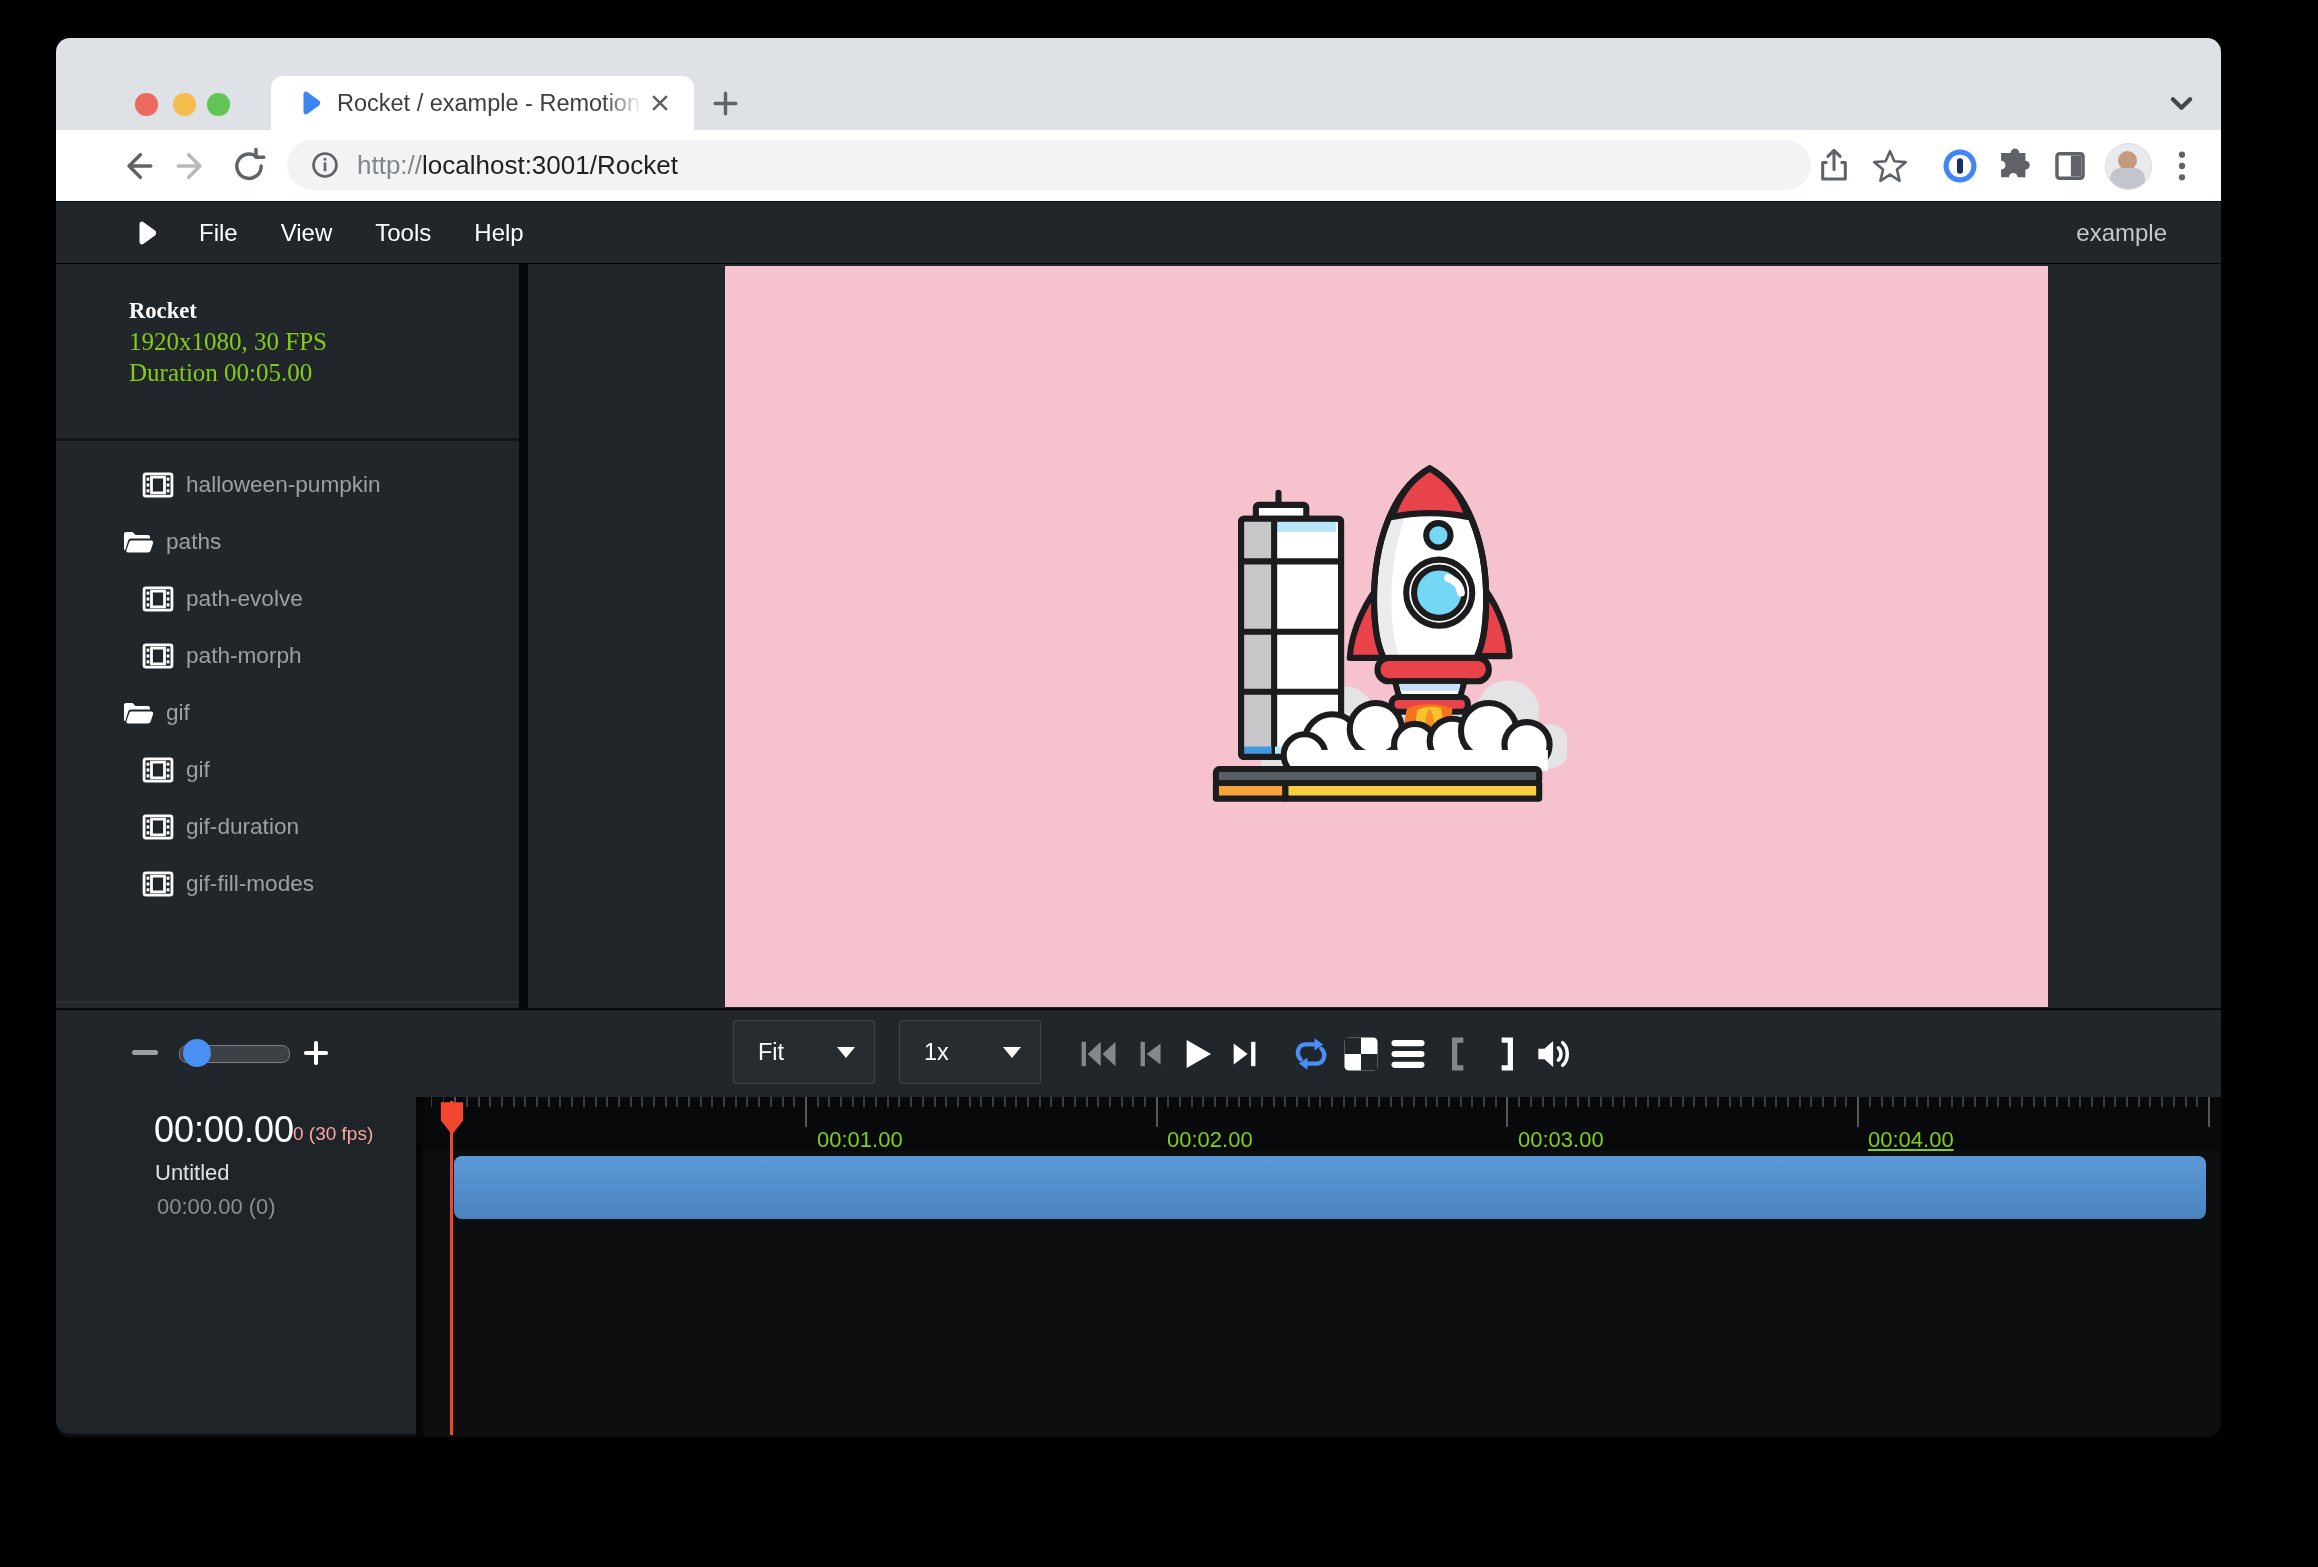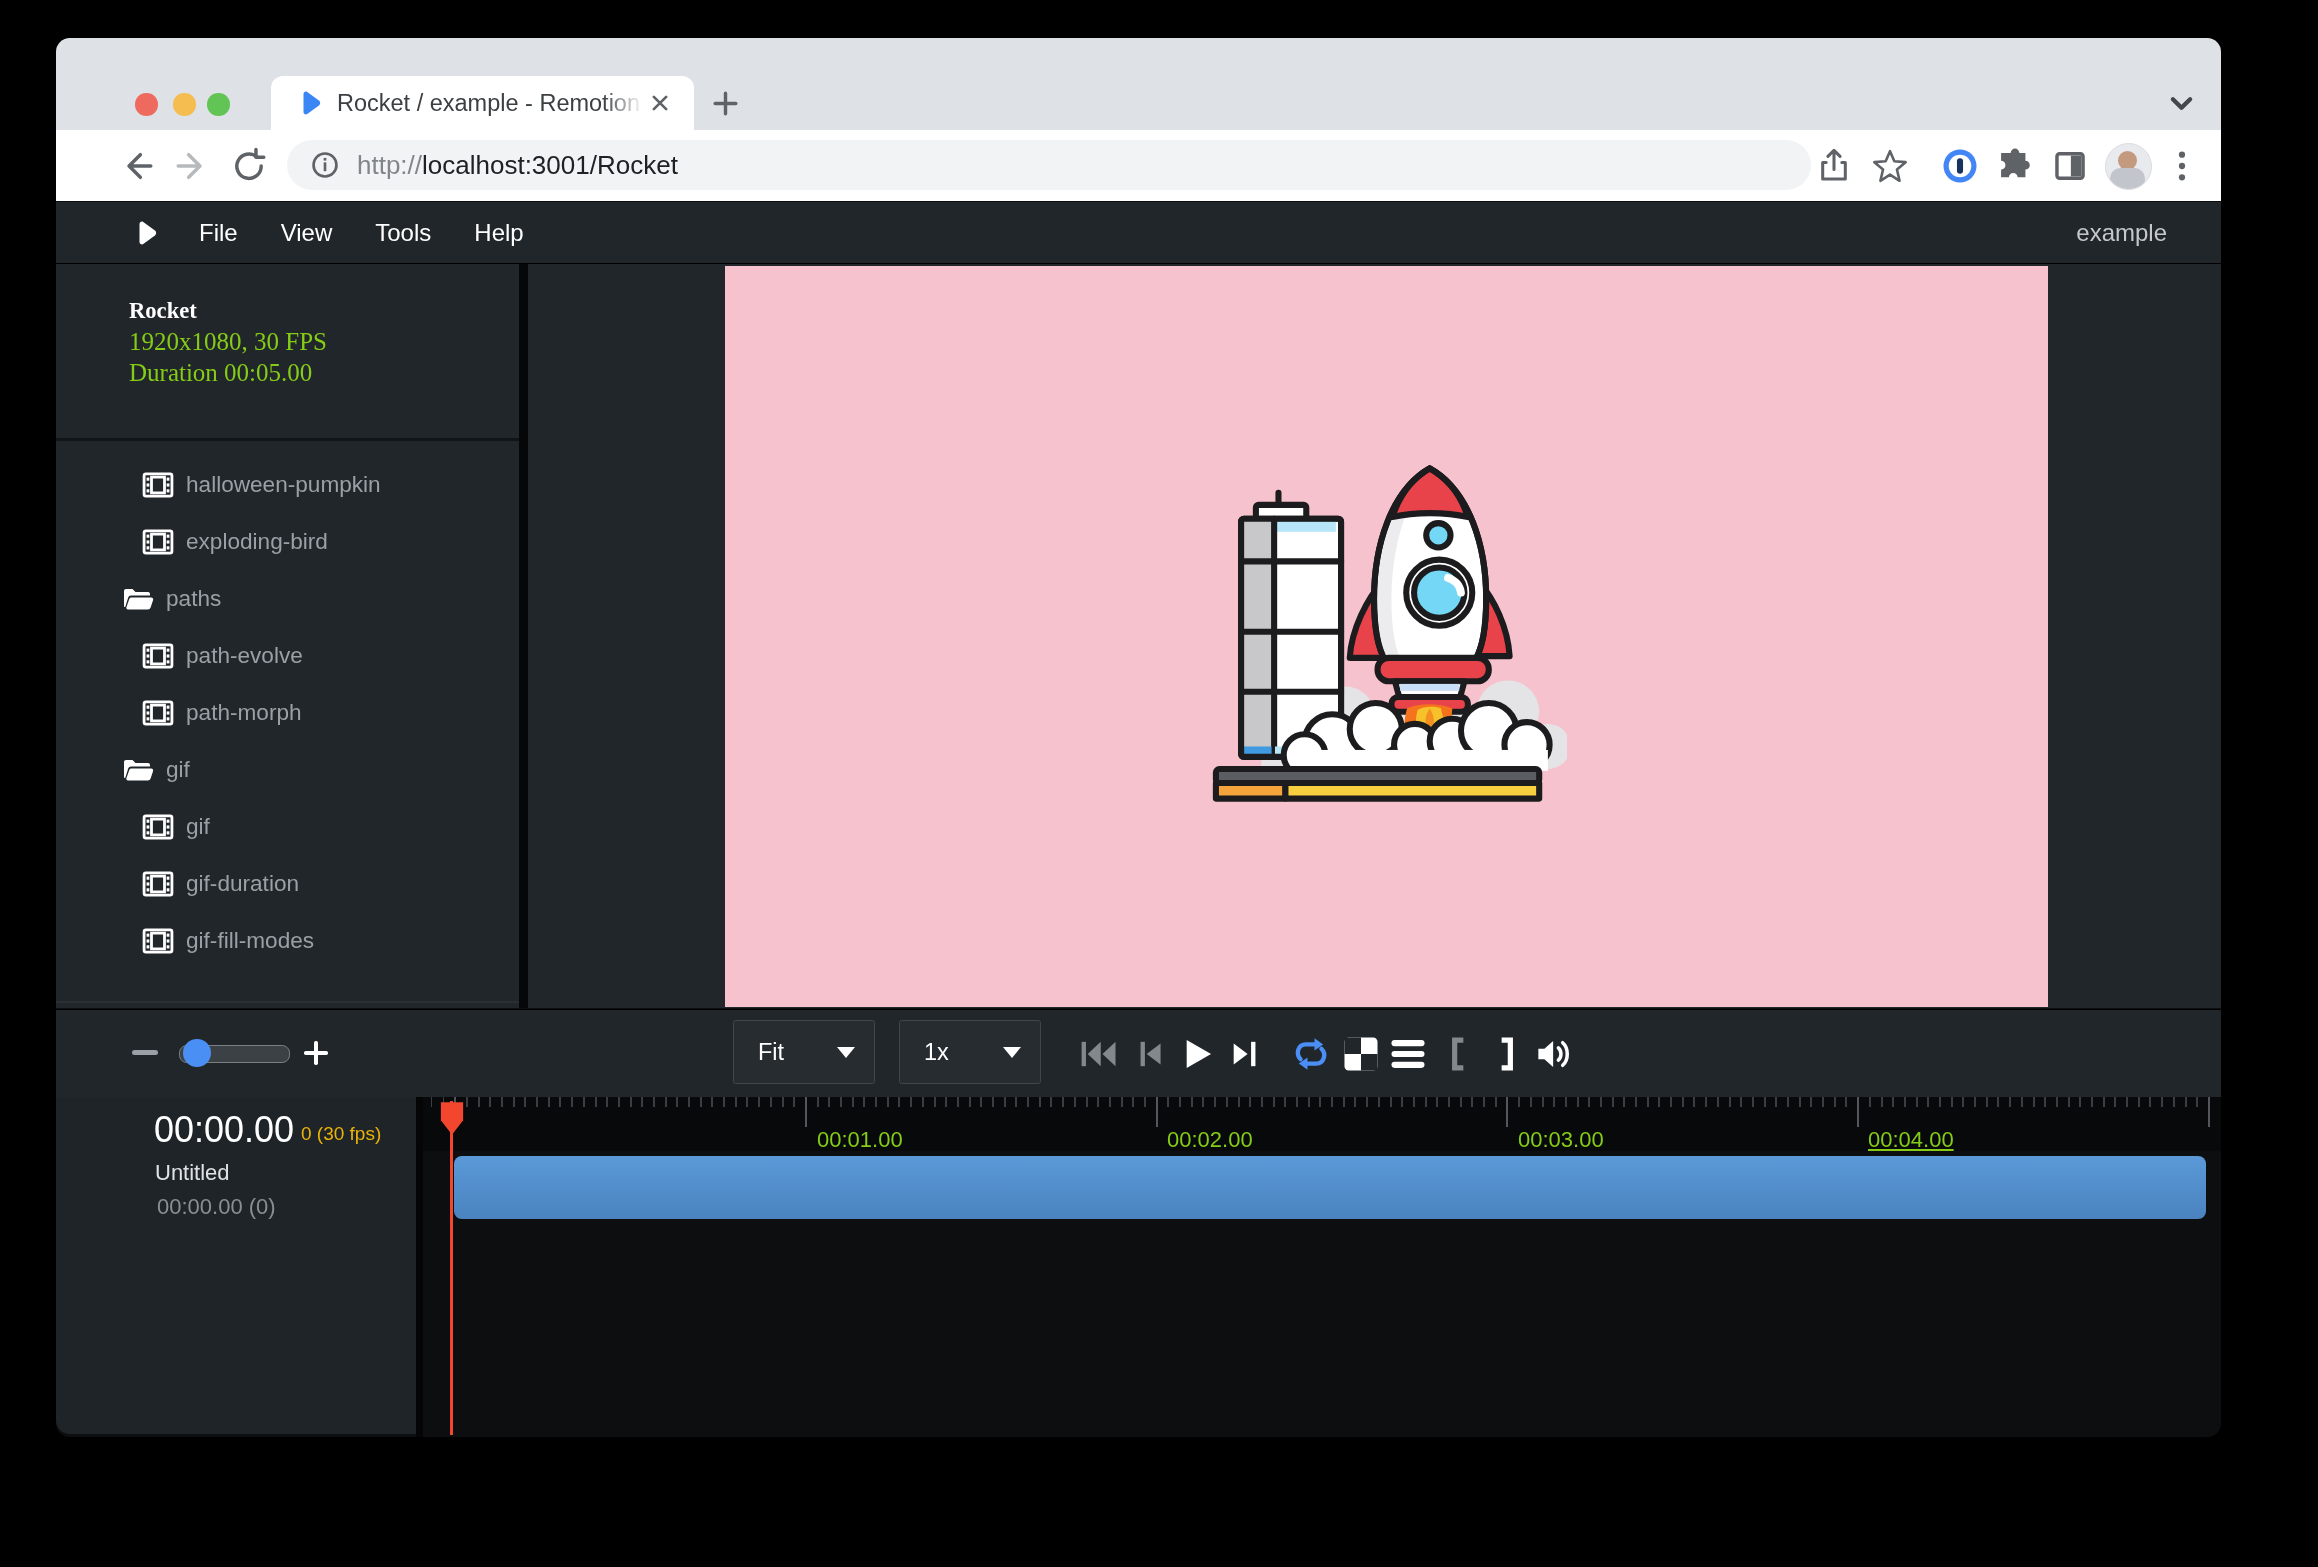--- a/index.html
+++ b/index.html
@@ -82,21 +82,21 @@
   .dd.fit{left:677px;width:142px;padding-left:24px;}
   .dd.speed{left:843px;width:142px;padding-left:24px;}
   .cicon{position:absolute;top:24px;width:40px;height:40px;}
 
   
   .timeline{position:absolute;left:0;top:1059px;width:100%;height:340px;background:#0d0e10;}
   .tl-panel{position:absolute;left:0;top:0;width:420px;height:337px;background:#1f2428;
             border-radius:0 0 0 14px;}
   .tl-gap{position:absolute;left:360px;top:0;width:7px;height:100%;background:#050506;}
   .tl-time{position:absolute;left:98px;top:12px;color:#fff;font-size:36px;font-weight:500;}
-  .tl-frame{position:absolute;left:237px;top:26px;color:#eab308;font-size:19px;padding-left:8px;}
+  .tl-frame{position:absolute;left:237px;top:26px;color:#fca5a5;font-size:19px;}
   .tl-track-name{position:absolute;left:99px;top:63px;color:#dfe2e5;font-size:22px;}
   .tl-track-time{position:absolute;left:101px;top:97px;color:#8a8f94;font-size:22px;}
 
   .tl-right{position:absolute;left:367px;top:0;width:1798px;height:100%;background:#0d0e10;overflow:hidden;}
   .ruler{position:absolute;left:0;top:0;width:100%;height:54px;background:#08090b;}
   .tick{position:absolute;top:0;width:1.7px;height:10.4px;background:#3a3e42;}
   .tick.big{height:30px;background:#53575b;}
   .rlabel{position:absolute;top:30px;color:#84cc16;font-size:22px;}
   .rlabel.l0{left:394px;} .rlabel.l1{left:744px;} .rlabel.l2{left:1095px;} .rlabel.l3{left:1445px;text-decoration:underline;}
   .track{position:absolute;left:31px;top:59px;width:1752px;height:63px;border-radius:7.8px;
@@ -208,33 +208,20 @@
                 <rect x="2" y="2" width="30" height="24" rx="2" fill="none" stroke="#fff" stroke-width="3"></rect>
                 <rect x="10" y="5.5" width="14" height="17" fill="none" stroke="#fff" stroke-width="3"></rect>
                 <rect x="4.7" y="6" width="3" height="3.4" fill="#fff"></rect>
                 <rect x="4.7" y="12.3" width="3" height="3.4" fill="#fff"></rect>
                 <rect x="4.7" y="18.6" width="3" height="3.4" fill="#fff"></rect>
                 <rect x="26.3" y="6" width="3" height="3.4" fill="#fff"></rect>
                 <rect x="26.3" y="12.3" width="3" height="3.4" fill="#fff"></rect>
                 <rect x="26.3" y="18.6" width="3" height="3.4" fill="#fff"></rect>
               </svg>
           <span class="lbl">halloween-pumpkin</span>
-        </div>
-        <div class="side-row">
-          <svg class="ic" viewBox="0 0 34 28">
-                <rect x="2" y="2" width="30" height="24" rx="2" fill="none" stroke="#fff" stroke-width="3"></rect>
-                <rect x="10" y="5.5" width="14" height="17" fill="none" stroke="#fff" stroke-width="3"></rect>
-                <rect x="4.7" y="6" width="3" height="3.4" fill="#fff"></rect>
-                <rect x="4.7" y="12.3" width="3" height="3.4" fill="#fff"></rect>
-                <rect x="4.7" y="18.6" width="3" height="3.4" fill="#fff"></rect>
-                <rect x="26.3" y="6" width="3" height="3.4" fill="#fff"></rect>
-                <rect x="26.3" y="12.3" width="3" height="3.4" fill="#fff"></rect>
-                <rect x="26.3" y="18.6" width="3" height="3.4" fill="#fff"></rect>
-              </svg>
-          <span class="lbl">exploding-bird</span>
         </div>
         <div class="side-row folder">
           <svg class="ic" viewBox="0 0 32 26">
                 <path d="M2 5 C2 3.9 2.9 3 4 3 H10.5 L13.5 6 H26 C27.1 6 28 6.9 28 8 V9.5 H9 C7.7 9.5 6.6 10.4 6.2 11.6 L3.4 20.5 C3.1 21.4 2 21.2 2 20.3 Z" fill="#fff"></path>
                 <path d="M9.5 11.5 H29.3 C30.6 11.5 31.5 12.7 31.1 13.9 L28.6 21.6 C28.2 22.8 27.1 23.5 25.8 23.5 H5.9 C4.7 23.5 4 22.4 4.4 21.3 L7.2 13.2 C7.5 12.2 8.4 11.5 9.5 11.5 Z" fill="#fff"></path>
               </svg>
           <span class="lbl">paths</span>
         </div>
         <div class="side-row">
           <svg class="ic" viewBox="0 0 34 28">

